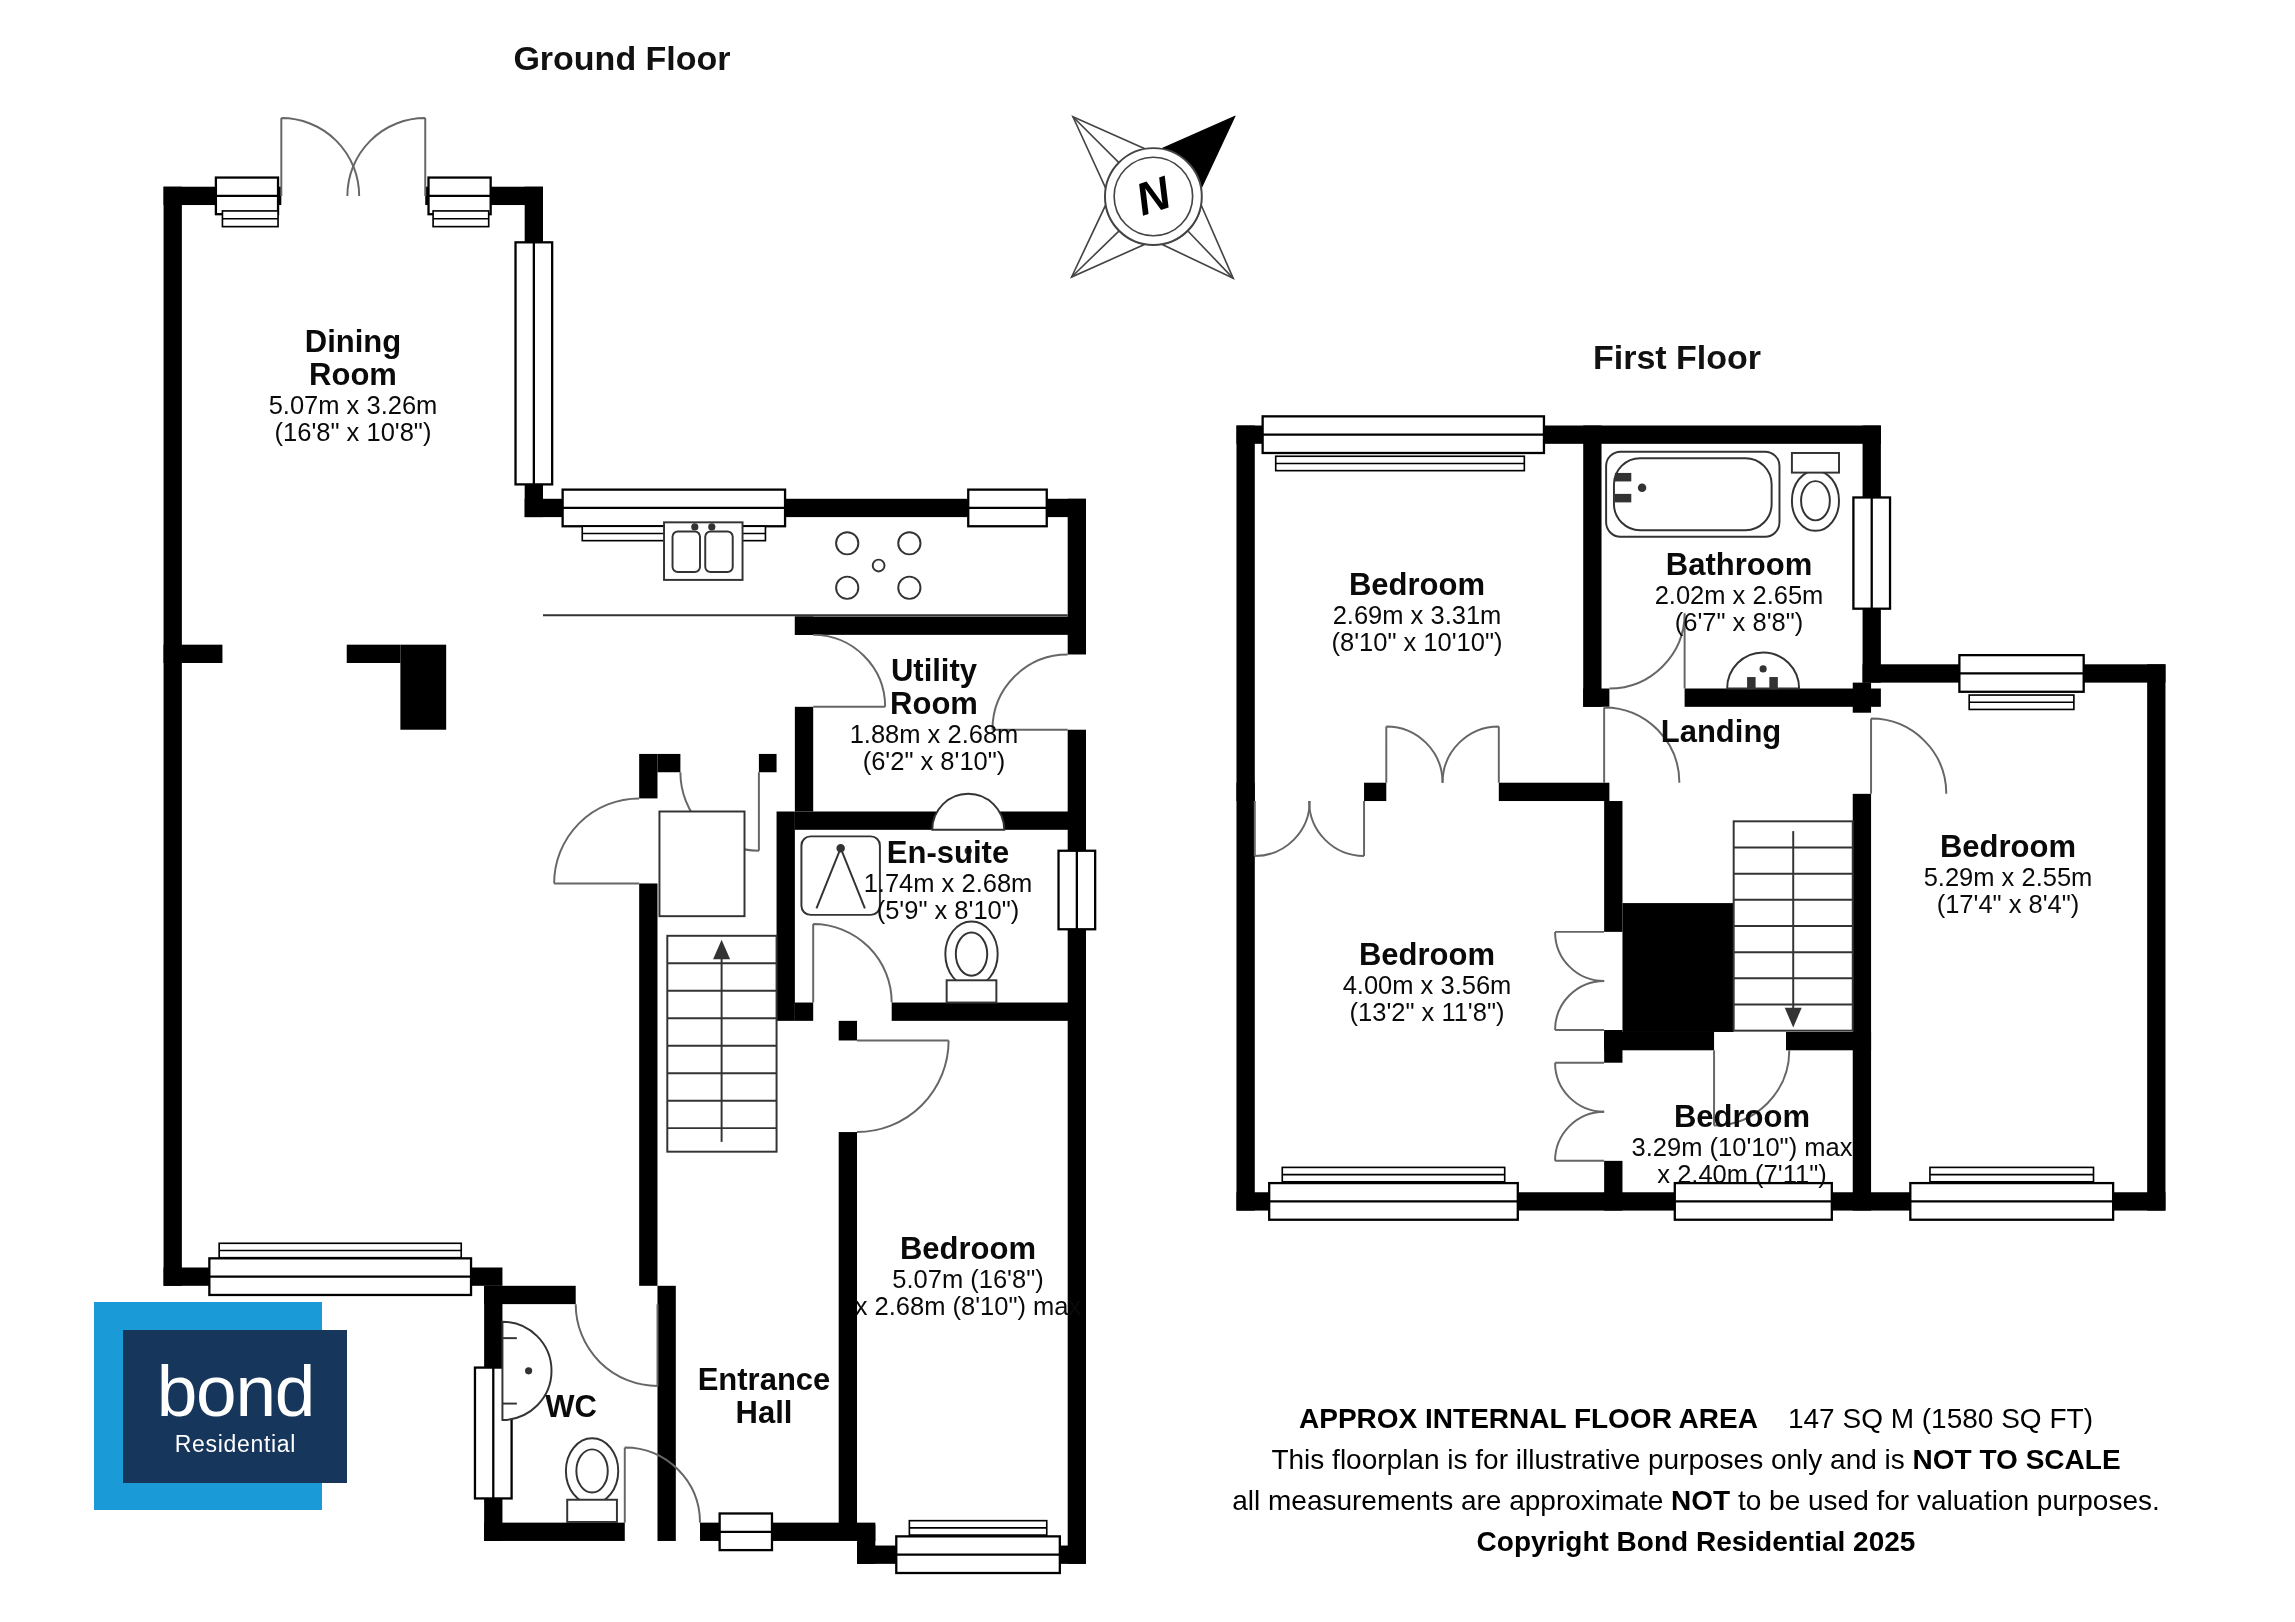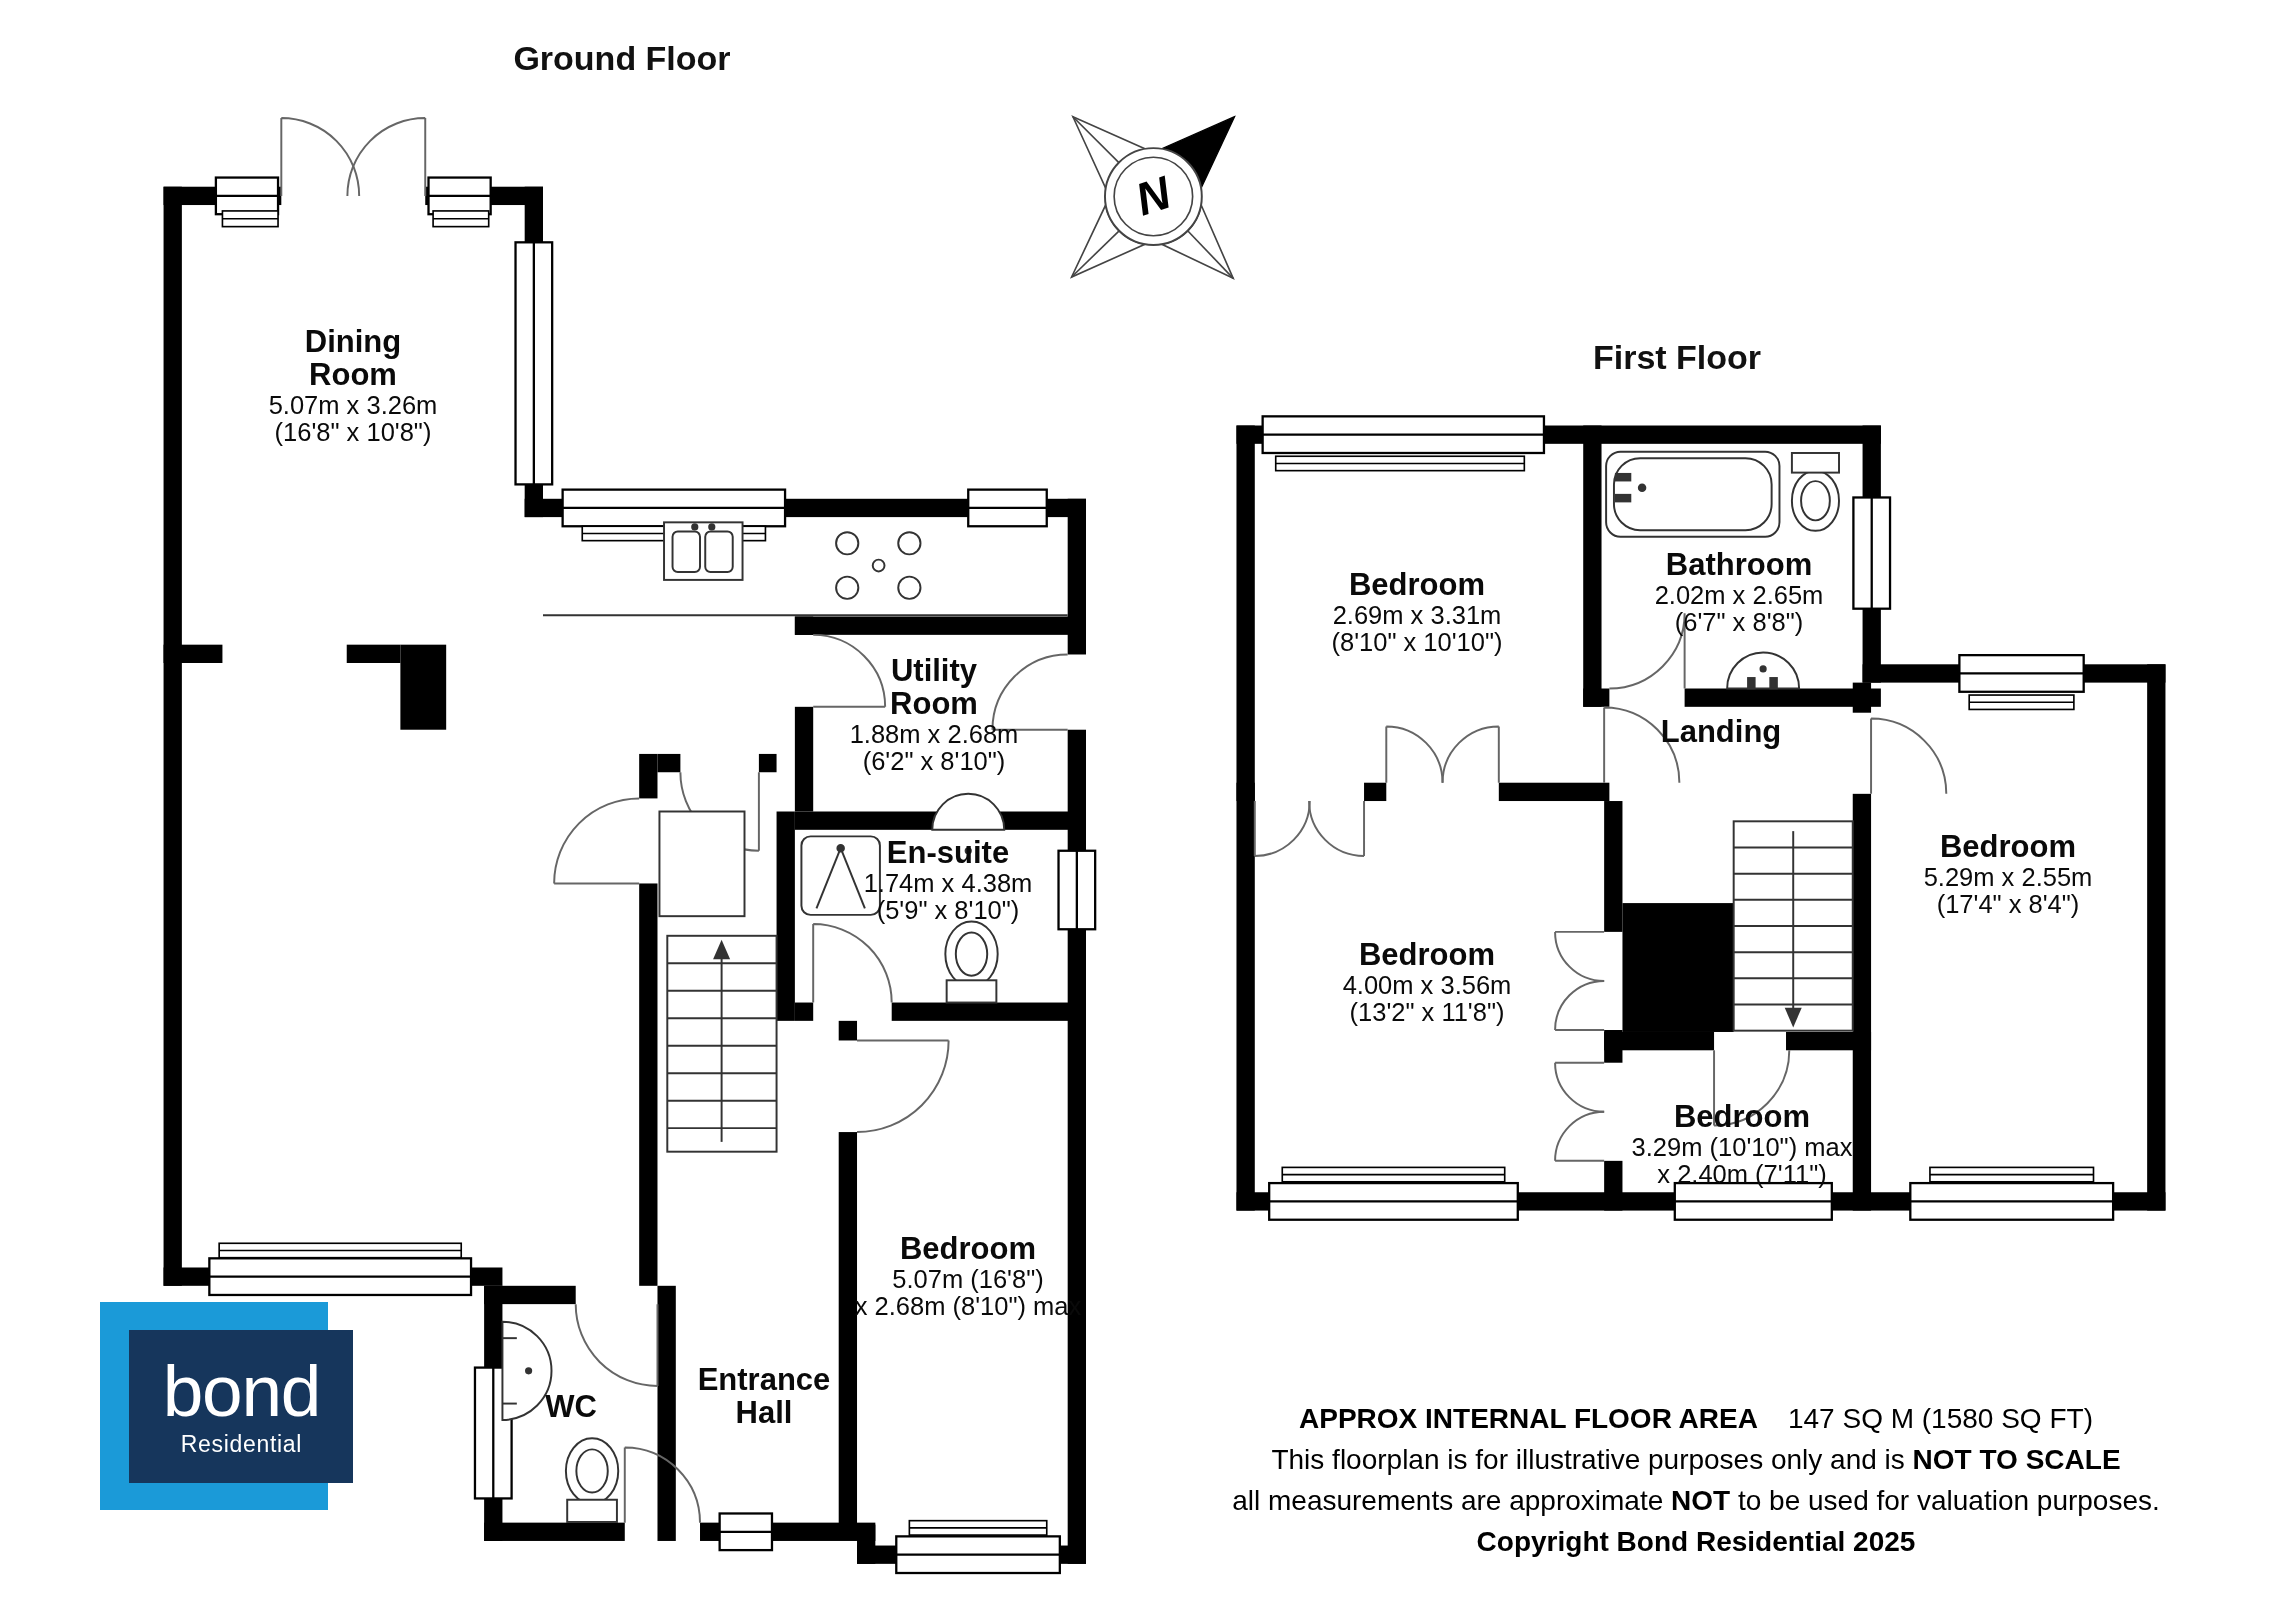--- a/index.html
+++ b/index.html
@@ -11,21 +11,21 @@
   .lbl{position:absolute;transform:translate(-50%,-50%);display:flex;flex-direction:column;
     align-items:center;text-align:center;color:#0a0a0a;line-height:1.06;z-index:5}
   .lbl .t{font-weight:bold;font-size:31px;}
   .lbl .d{font-size:25.5px;white-space:nowrap;}
   .lbl.wrap .t{max-width:157px;}
   .lbl.wraphall .t{max-width:190px;}
   .footer{position:absolute;left:1696px;top:1399px;transform:translateX(-50%);text-align:center;
     font-size:28px;line-height:1.46;white-space:nowrap;color:#000;z-index:6}
   .footer b{font-weight:bold}
   .footer .gap{margin-left:30px}
-  .logo-frame{position:absolute;left:100px;top:1302px;width:228px;height:208px;z-index:6}
+  .logo-frame{position:absolute;left:94px;top:1302px;width:228px;height:208px;z-index:6}
   .logo-panel{position:absolute;left:29.4px;top:27.5px;width:224px;height:153px;display:flex;
     flex-direction:column;align-items:center;justify-content:center}
   .logo-word{color:#fff;font-size:73px;font-weight:500;line-height:1;letter-spacing:-1.3px}
   .logo-tag{color:#fff;font-size:23px;margin-top:3.9px;letter-spacing:0.7px}
 </style>
 </head>
 <body>
 
 <div id="canvas">
 
@@ -280,21 +280,21 @@
     <div class="d">5.07m x 3.26m</div>
     <div class="d">(16'8" x 10'8")</div>
   </div>
   <div class="lbl wrap" style="left:934px;top:715px">
     <div class="t">Utility Room</div>
     <div class="d">1.88m x 2.68m</div>
     <div class="d">(6'2" x 8'10")</div>
   </div>
   <div class="lbl" style="left:948px;top:880px">
     <div class="t">En-suite</div>
-    <div class="d">1.74m x 4.38m</div>
+    <div class="d">1.74m x 2.68m</div>
     <div class="d">(5'9" x 8'10")</div>
   </div>
   <div class="lbl" style="left:571px;top:1407px">
     <div class="t">WC</div>
   </div>
   <div class="lbl wraphall" style="left:764px;top:1397px">
     <div class="t">Entrance Hall</div>
   </div>
   <div class="lbl" style="left:968px;top:1276px">
     <div class="t">Bedroom</div>

